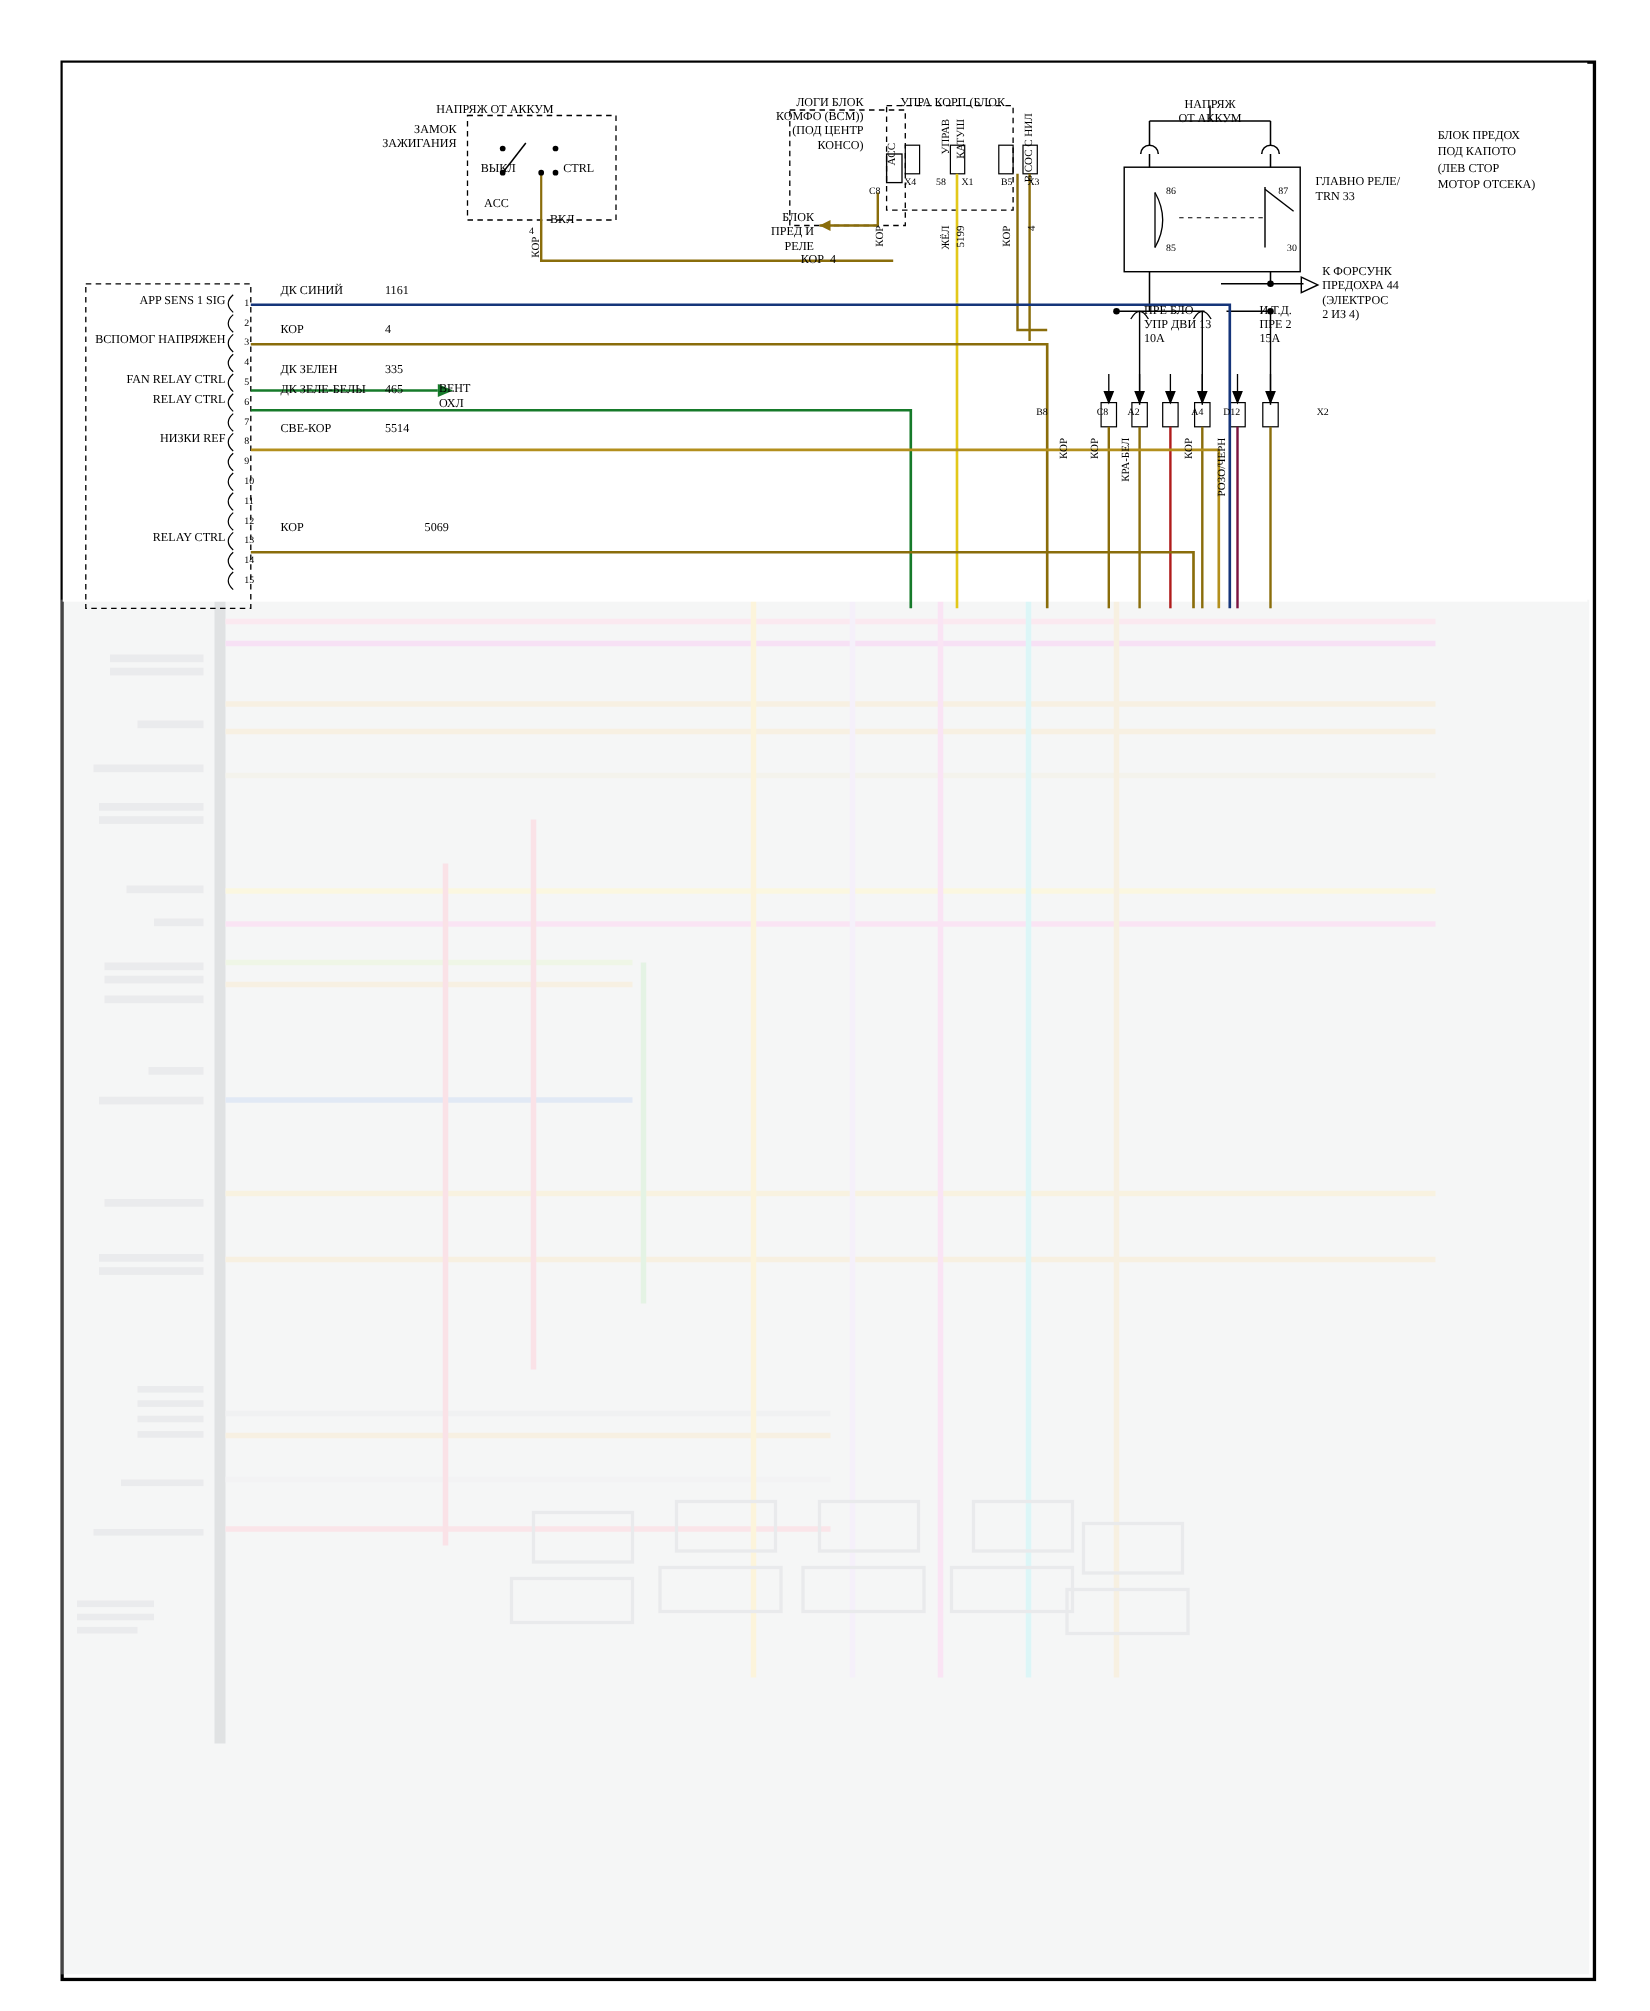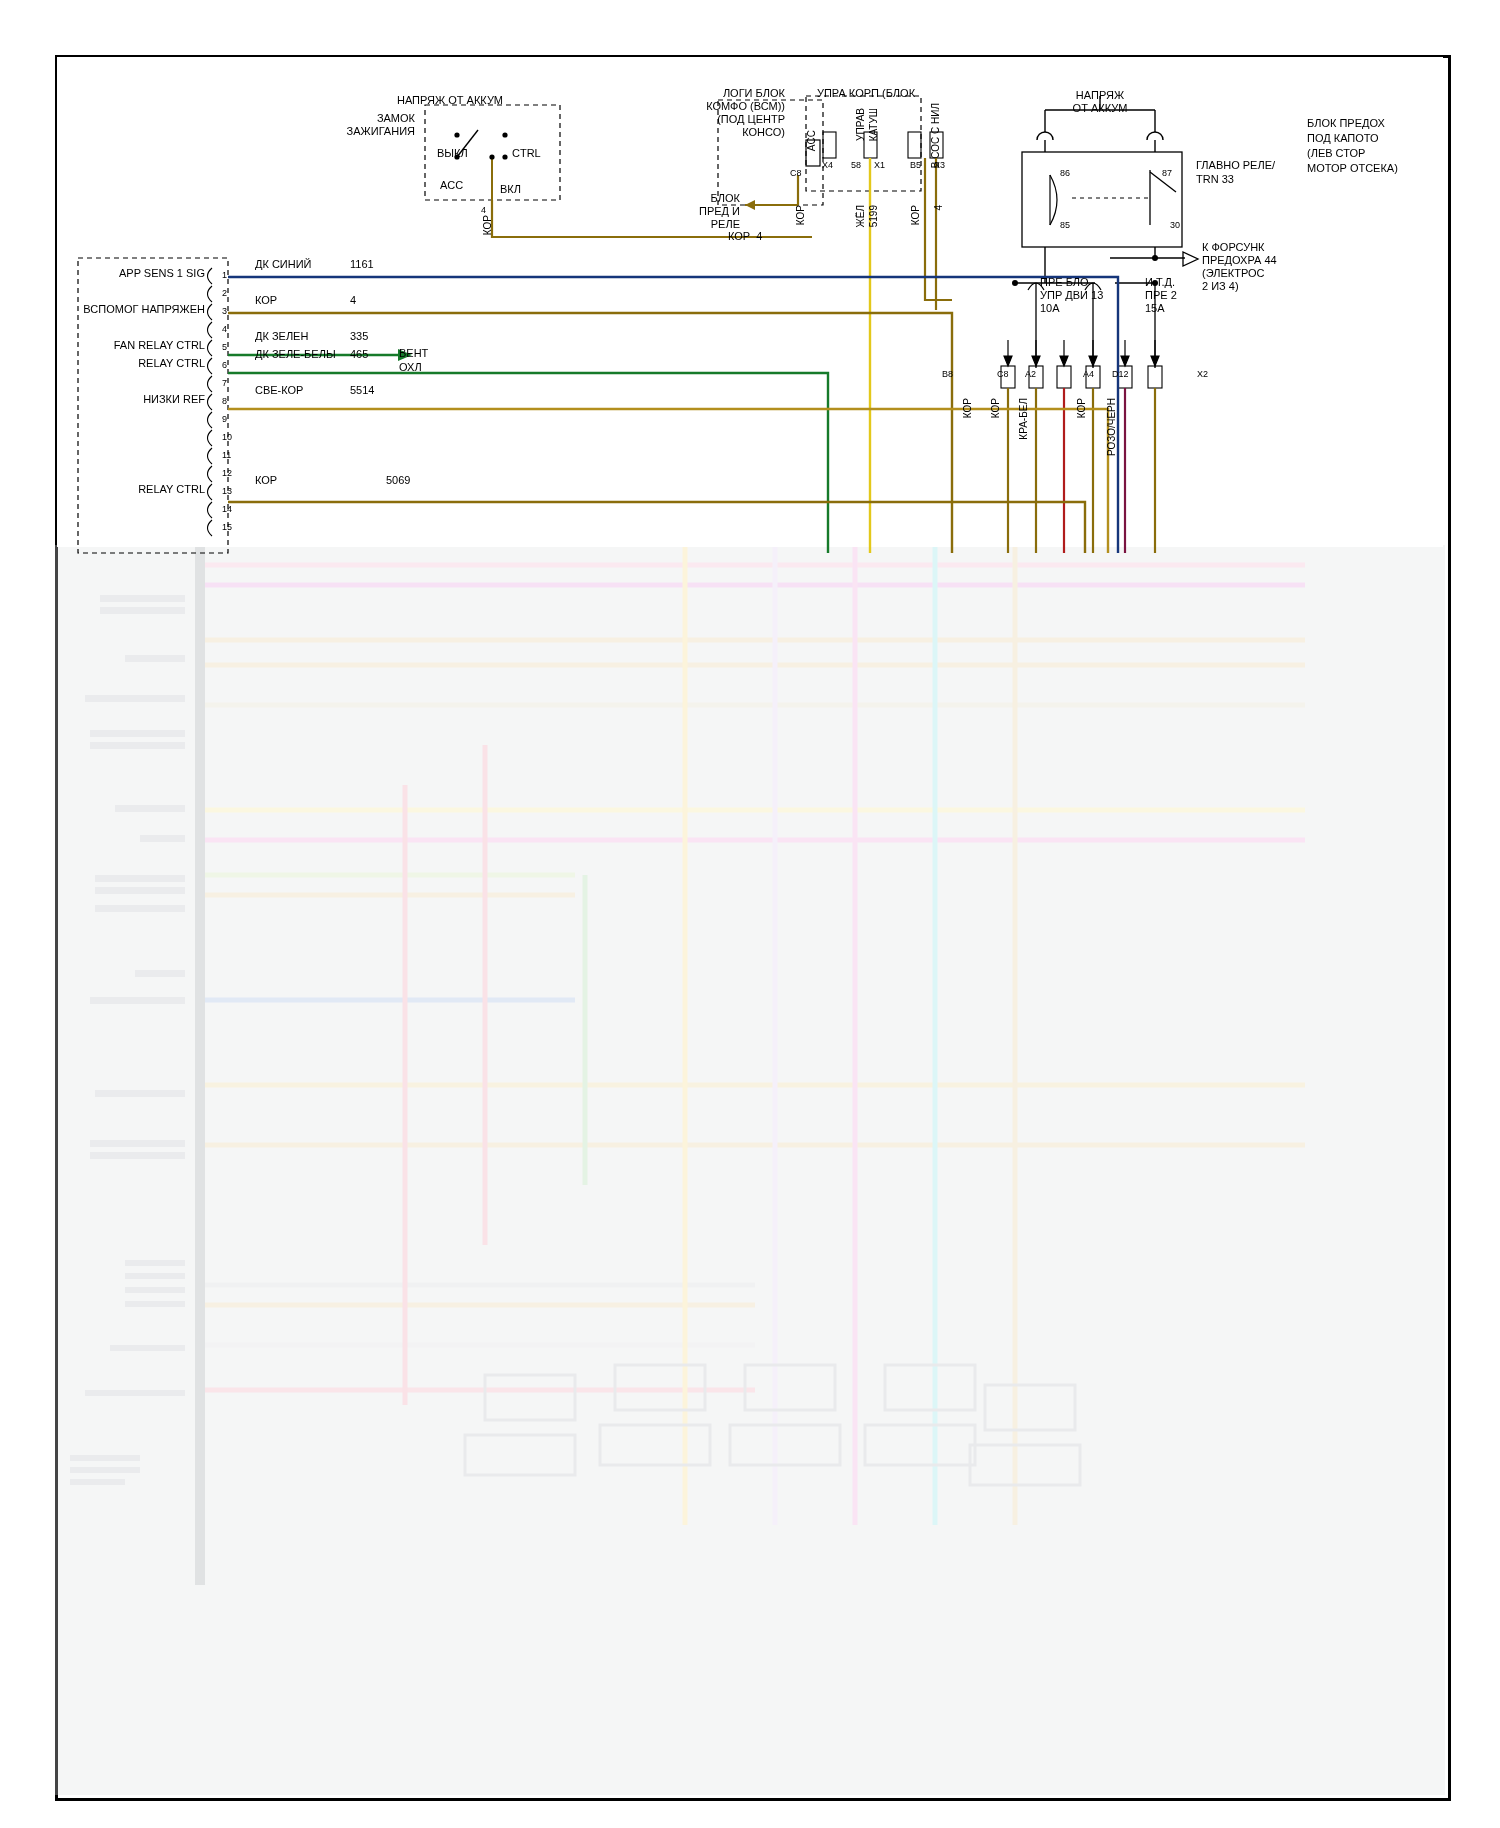--- a/index.html
+++ b/index.html
@@ -1,17 +1,17 @@
 <!DOCTYPE html>
 <html><head>
 <meta charset="utf-8">
 <style>
   html,body{margin:0;padding:0;background:#ffffff;}
   body{width:1500px;height:1828px;position:relative;font-family:"Liberation Sans",sans-serif;}
-  #sheet{position:absolute;left:0;top:0;width:1327px;height:1828px;}
+  #sheet{position:absolute;left:0;top:0;width:1327px;height:1828px;font-family:Liberation Serif, serif;}
   .abs{position:absolute;}
   .txt{font-size:11px;color:#000;line-height:11.5px;white-space:pre;}
   .txt.xs{font-size:9px;line-height:10px;}
   .vert{writing-mode:vertical-rl;transform:rotate(180deg);font-size:10px;white-space:nowrap;}
   .rt{text-align:right;}
   .ctr{text-align:center;}
   .frame{position:absolute;border:2px solid #000;}
   .lowerimg{position:absolute;left:55px;top:545px;width:1390px;height:1250px;opacity:.30;}
   svg{display:block;}
 </style>
@@ -235,21 +235,21 @@
     <path d="M228 409 H1108 V553" fill="none" stroke="#b38f1d" stroke-width="2.4"></path>
     <path d="M228 502 H1085 V553" fill="none" stroke="#8a6d0b" stroke-width="2.4"></path>
   </svg>
 
   <div class="abs txt ctr" style="left:350px;top:95px;width:200px;">НАПРЯЖ ОТ АККУМ</div>
   <div class="abs txt rt" style="left:320px;top:113px;width:95px;">ЗАМОК</div>
   <div class="abs txt rt" style="left:320px;top:126px;width:95px;">ЗАЖИГАНИЯ</div>
   <div class="abs txt" style="left:437px;top:148px;">ВЫКЛ</div>
   <div class="abs txt" style="left:440px;top:180px;">ACC</div>
   <div class="abs txt" style="left:512px;top:148px;">CTRL</div>
-  <div class="abs txt" style="left:500px;top:184px;">ВКЛ</div>
+  <div class="abs txt" style="left:500px;top:195px;">ВКЛ</div>
   <div class="abs txt xs" style="left:481px;top:205px;">4</div>
   <div class="abs vert" style="left:482px;top:215px;">КОР</div>
 
   <div class="abs txt rt" style="left:620px;top:88px;width:165px;">ЛОГИ БЛОК</div>
   <div class="abs txt rt" style="left:620px;top:101px;width:165px;">КОМФО (ВСМ))</div>
   <div class="abs txt rt" style="left:620px;top:114px;width:165px;">(ПОД ЦЕНТР</div>
   <div class="abs txt rt" style="left:620px;top:127px;width:165px;">КОНСО)</div>
   <div class="abs vert" style="left:806px;top:130px;">ACC</div>
   <div class="abs txt xs" style="left:790px;top:168px;">C8</div>
   <div class="abs txt xs" style="left:822px;top:160px;">X4</div>

